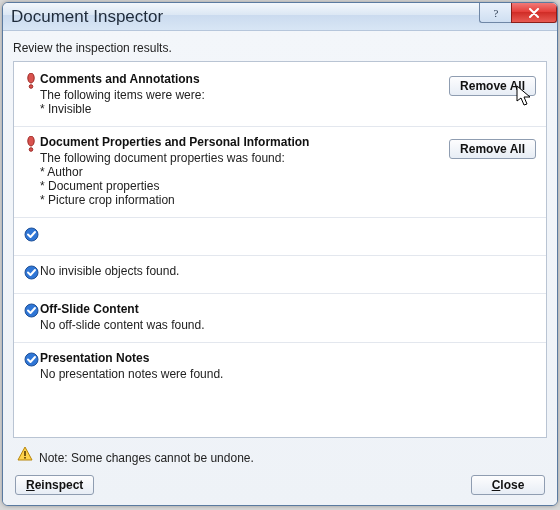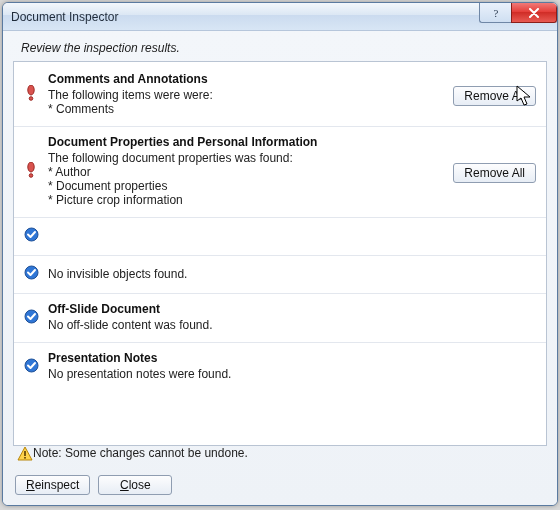--- a/index.html
+++ b/index.html
@@ -24,21 +24,21 @@
   .titlebar {
     height: 28px;
     background: linear-gradient(to bottom, #f3f7fc 0%, #dbe7f4 45%, #cbdbef 46%, #d8e6f5 100%);
     border-bottom: 1px solid #b6c6db;
     display: flex; align-items: center;
     padding-left: 8px;
   }
   .titlebar .title {
     flex: 1;
     color: #1f2b3a;
-    font-size: 12px;
+    font-size: 17px;
   }
   .titlebar .ctrls { display:flex; height:100%; align-items:flex-start; }
   .titlebar .ctrl {
     width: 32px; height: 20px;
     margin-top:0;
     border:1px solid #6f87a6;
     border-top:none;
     background: linear-gradient(to bottom,#eaf1fb,#cfdff2);
     display:flex; align-items:center; justify-content:center;
     color:#2a3a50;
@@ -49,60 +49,59 @@
     background: linear-gradient(to bottom,#f07a78 0%, #e5403b 45%, #cf2a24 46%, #e85a52 100%);
     color:#fff; border-color:#8a1f1a; border-radius:0 0 3px 0;
   }
   .titlebar .ctrl svg { display:block; }
   .body {
     flex:1;
     background: linear-gradient(to bottom,#f3f6fa,#eef2f7);
     padding: 8px 10px 6px 10px;
     display:flex; flex-direction:column;
   }
-  .instruction { margin: 2px 0 6px 8px; color:#222;font-style:italic; }
+  .instruction { margin: 2px 0 6px 0; color:#222; }
   .panel {
     flex:1;
     background:#fff;
     border:1px solid #b9c4d3;
     overflow:auto;
     padding: 2px 0;
   }
   .section {
     padding: 8px 10px 10px 10px;
     border-bottom: 1px solid #e3e7ee;
     display:flex;
-    gap:8px;
-    align-items:center;
   }
   .section:last-child { border-bottom:none; }
   .sec-icon { width:16px; flex:0 0 16px; padding-top:1px;}
   .sec-body { flex:1; }
   .sec-title { font-weight:bold; color:#111; margin-bottom:2px;}
   .sec-desc { color:#222; }
   .sec-list { color:#222; }
-  .sec-action { flex:0 0 auto; padding-top:4px;}
+  .sec-action { flex:0 0 auto; padding-top:4px;font-weight:bold;}
   .btn {
     background: linear-gradient(to bottom,#fdfdfe,#e7edf5);
     border:1px solid #8f9db1;
     border-radius:3px;
     padding: 2px 10px;
     font: inherit;
     color:#111;
     cursor:pointer;
     min-width:76px;
   }
   .footer-note {
-    display:flex; align-items:flex-start; 
-    padding: 0 2px 6px 4px;
+    display:flex; align-items:flex-end; gap:6px;
+    padding: 8px 2px 6px 4px;
     color:#222;
   }
   .footer-btns {
-    display:flex; justify-content:flex-start; gap:8px;
+    display:flex; justify-content:space-between; gap:8px;
     padding: 4px 2px 4px 2px;
+    font-weight: bold;
   }
   .footer-btns .btn { min-width:74px; }
   .underline-first::first-letter { text-decoration: underline; }
   .cursor {
     position:absolute;
     pointer-events:none;
   }
 </style>
 </head>
 <body>
@@ -129,21 +128,21 @@
 
     <div class="panel" id="panel">
         <div class="section">
           <div class="sec-icon"><svg width="14" height="16" viewBox="0 0 14 16">
               <ellipse cx="7" cy="5" rx="3.2" ry="5" fill="#d9534f" stroke="#9c2b26" stroke-width="1"></ellipse>
               <circle cx="7" cy="13.5" r="1.8" fill="#d9534f" stroke="#9c2b26" stroke-width="1"></circle>
             </svg></div>
           <div class="sec-body">
             <div class="sec-title">Comments and Annotations</div>
             <div class="sec-desc">The following items were were:</div>
-            <div class="sec-list">* Comments</div>
+            <div class="sec-list">* Invisible</div>
           </div>
           <div class="sec-action"><button class="btn">Remove All</button></div>
         </div>
         <div class="section">
           <div class="sec-icon"><svg width="14" height="16" viewBox="0 0 14 16">
               <ellipse cx="7" cy="5" rx="3.2" ry="5" fill="#d9534f" stroke="#9c2b26" stroke-width="1"></ellipse>
               <circle cx="7" cy="13.5" r="1.8" fill="#d9534f" stroke="#9c2b26" stroke-width="1"></circle>
             </svg></div>
           <div class="sec-body">
             <div class="sec-title">Document Properties and Personal Information</div>
@@ -168,21 +167,21 @@
           <div class="sec-body">
             <div class="sec-desc">No invisible objects found.</div>
           </div>
         </div>
         <div class="section">
           <div class="sec-icon"><svg width="15" height="15" viewBox="0 0 15 15">
               <circle cx="7.5" cy="7.5" r="6.5" fill="#2f76d6" stroke="#1d4f96" stroke-width="1"></circle>
               <path d="M4 7.5 L6.5 10 L11 5" fill="none" stroke="#fff" stroke-width="2" stroke-linecap="round" stroke-linejoin="round"></path>
             </svg></div>
           <div class="sec-body">
-            <div class="sec-title">Off-Slide Document</div>
+            <div class="sec-title">Off-Slide Content</div>
             <div class="sec-desc">No off-slide content was found.</div>
           </div>
         </div>
         <div class="section">
           <div class="sec-icon"><svg width="15" height="15" viewBox="0 0 15 15">
               <circle cx="7.5" cy="7.5" r="6.5" fill="#2f76d6" stroke="#1d4f96" stroke-width="1"></circle>
               <path d="M4 7.5 L6.5 10 L11 5" fill="none" stroke="#fff" stroke-width="2" stroke-linecap="round" stroke-linejoin="round"></path>
             </svg></div>
           <div class="sec-body">
             <div class="sec-title">Presentation Notes</div>

